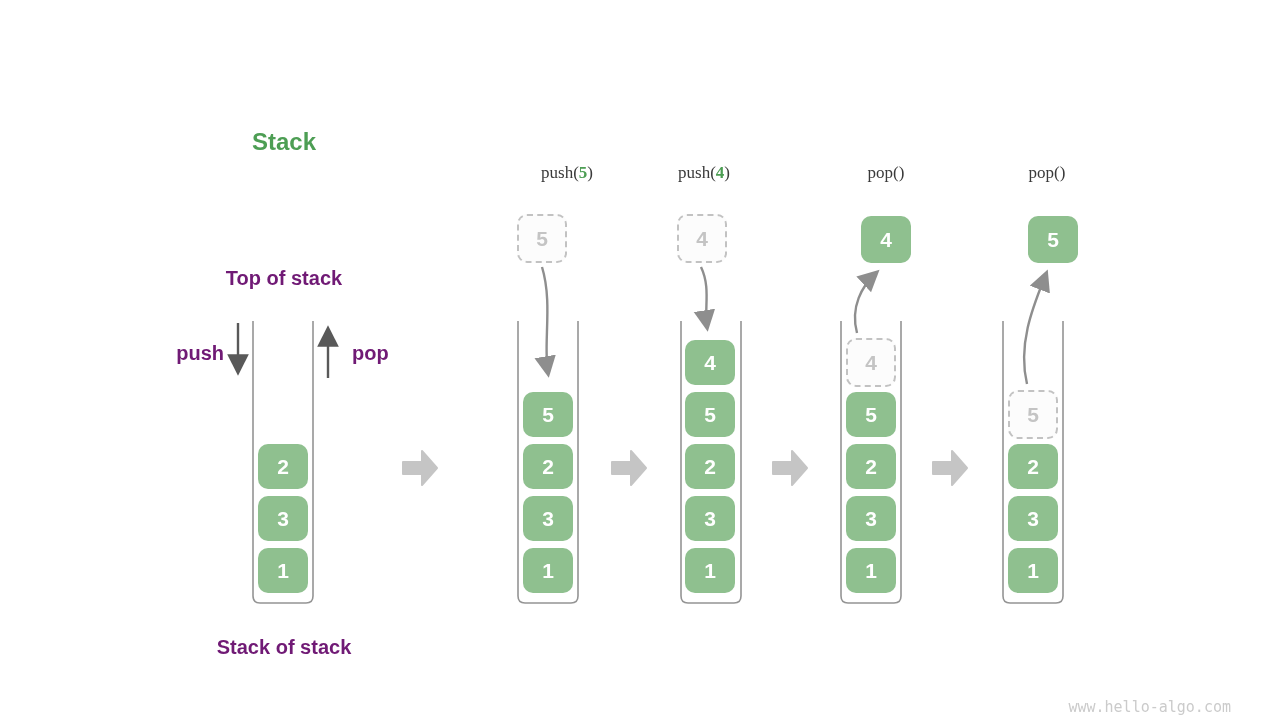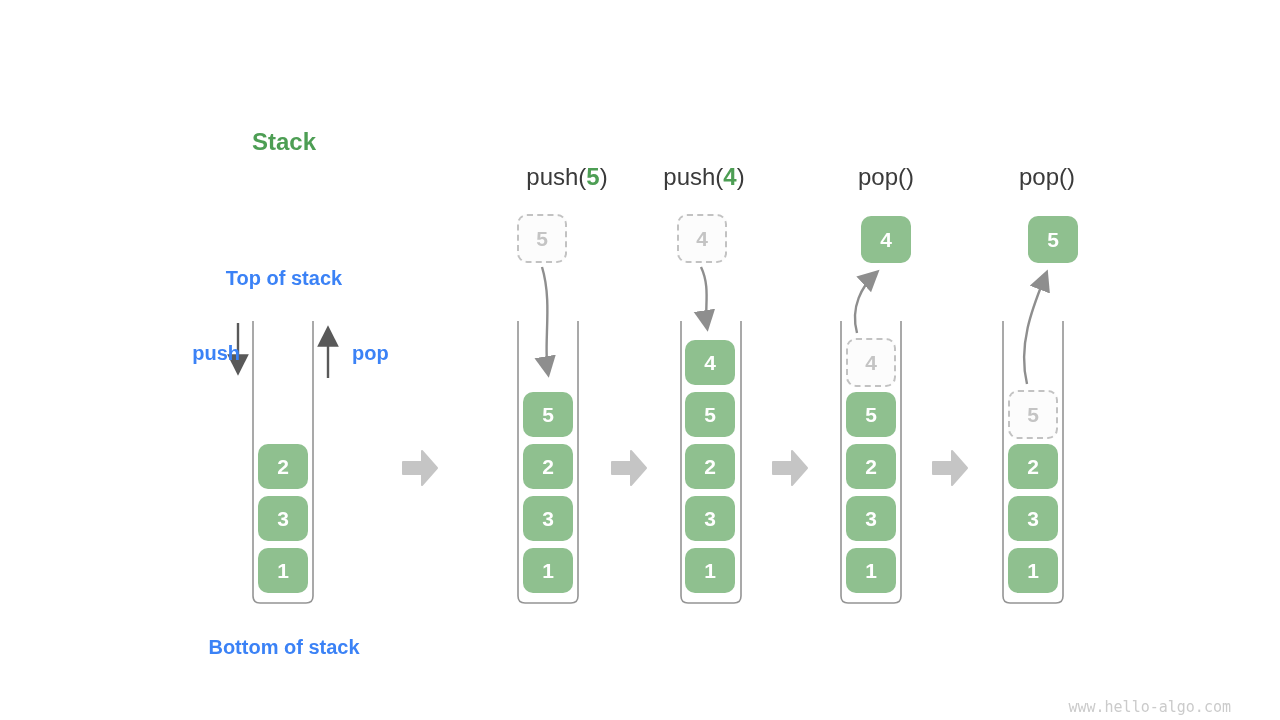--- a/index.html
+++ b/index.html
@@ -7,29 +7,29 @@
     position:relative; width:1280px; height:720px; overflow:hidden;
     background:#ffffff; font-family:"Liberation Sans", sans-serif;margin-top:20px;
   }
   .overlay { position:absolute; left:0; top:0; width:1280px; height:720px; pointer-events:none; }
 
   .title {
     position:absolute; left:284px; top:108px; transform:translateX(-50%);
     font-size:24px; font-weight:bold; color:#4D9E54; white-space:nowrap;
   }
   .lbl {
-    position:absolute; font-size:20px; font-weight:bold; color:#3b82f6; white-space:nowrap;
+    position:absolute; font-size:20px; font-weight:bold; color:#701a75; white-space:nowrap;
   }
   .lbl.center { transform:translateX(-50%); }
   .lbl.rightedge { transform:translate(-100%,-50%); }
   .lbl.vmid { transform:translateY(-50%); }
 
   .op {
     position:absolute; top:143px; transform:translateX(-50%);
-    font-family:Liberation Sans, sans-serif; font-size:24px; font-weight:500;
+    font-family:Liberation Serif, serif; font-size:17px; font-weight:500;
     color:#3A3A3A; white-space:nowrap;
   }
   .op .arg { color:#4D9E54; font-weight:bold; }
 
   .el {
     position:absolute; width:50px; height:45px; border-radius:10px;
     background:#8FC08F; color:#ffffff;
     font-size:21px; font-weight:bold;
     display:flex; align-items:center; justify-content:center;
     box-sizing:border-box;
@@ -75,22 +75,22 @@
     <path fill="none" stroke="#8E8E8E" stroke-width="2.4" marker-end="url(#ah-gray)" d="M1027,364 C1017,322 1035,282 1046,254"></path>
 
     <polygon fill="#C5C5C5" stroke="#C5C5C5" stroke-width="2" stroke-linejoin="round" points="403,442 422,442 422,431 437,448 422,465 422,454 403,454"></polygon>
     <polygon fill="#C5C5C5" stroke="#C5C5C5" stroke-width="2" stroke-linejoin="round" points="612,442 631,442 631,431 646,448 631,465 631,454 612,454"></polygon>
     <polygon fill="#C5C5C5" stroke="#C5C5C5" stroke-width="2" stroke-linejoin="round" points="773,442 792,442 792,431 807,448 792,465 792,454 773,454"></polygon>
     <polygon fill="#C5C5C5" stroke="#C5C5C5" stroke-width="2" stroke-linejoin="round" points="933,442 952,442 952,431 967,448 952,465 952,454 933,454"></polygon>
   </svg>
 
   <div class="title">Stack</div>
   <div class="lbl center" style="left:284px; top:247px;">Top of stack</div>
-  <div class="lbl center" style="left:284px; top:616px;">Bottom of stack</div>
-  <div class="lbl rightedge" style="left:240px; top:333px;">push</div>
+  <div class="lbl center" style="left:284px; top:616px;">Stack of stack</div>
+  <div class="lbl rightedge" style="left:224px; top:333px;">push</div>
   <div class="lbl vmid" style="left:352px; top:333px;">pop</div>
 
   <div class="op" style="left:567px;"><span>push(</span><span class="arg">5</span><span>)</span></div>
   <div class="op" style="left:704px;"><span>push(</span><span class="arg">4</span><span>)</span></div>
   <div class="op" style="left:886px;"><span>pop(</span><span class="arg"></span><span>)</span></div>
   <div class="op" style="left:1047px;"><span>pop(</span><span class="arg"></span><span>)</span></div>
 
   <div class="el" style="left:258px; top:424px;">2</div>
   <div class="el" style="left:258px; top:476px;">3</div>
   <div class="el" style="left:258px; top:528px;">1</div>

